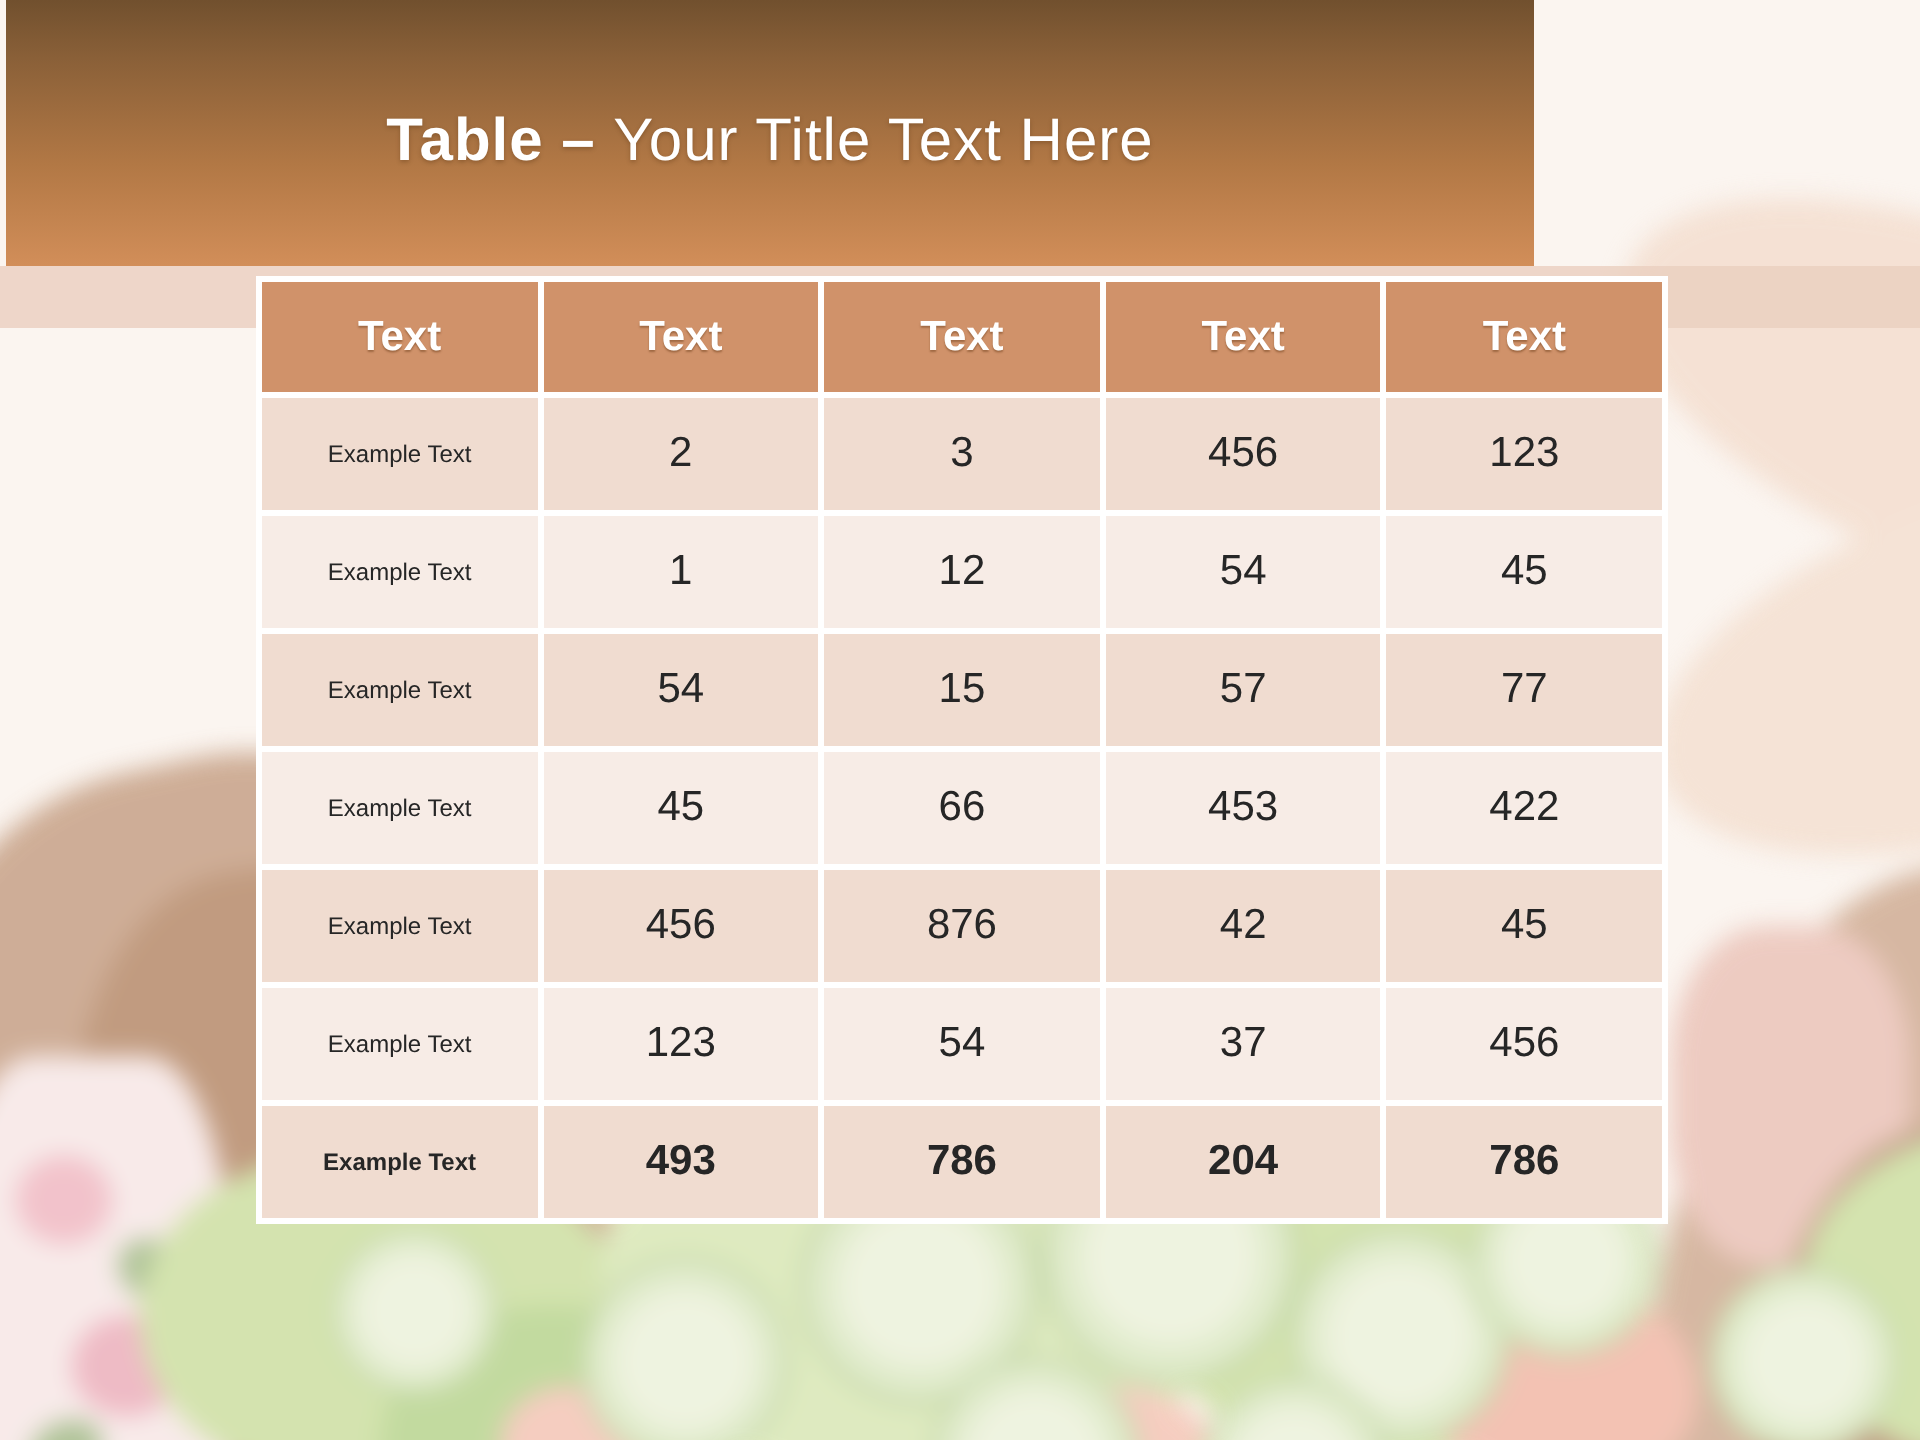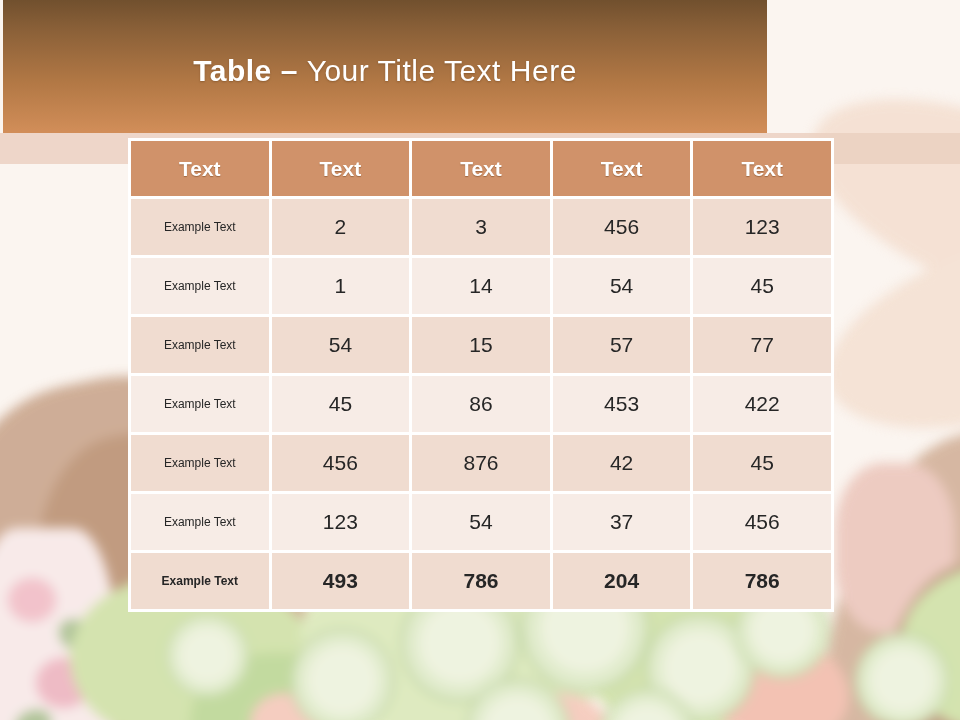--- a/index.html
+++ b/index.html
@@ -190,35 +190,35 @@
       <tr>
         <td class="row-label">Example Text</td>
         <td class="num">2</td>
         <td class="num">3</td>
         <td class="num">456</td>
         <td class="num">123</td>
       </tr>
       <tr>
         <td class="row-label">Example Text</td>
         <td class="num">1</td>
-        <td class="num">14</td>
+        <td class="num">12</td>
         <td class="num">54</td>
         <td class="num">45</td>
       </tr>
       <tr>
         <td class="row-label">Example Text</td>
         <td class="num">54</td>
         <td class="num">15</td>
         <td class="num">57</td>
         <td class="num">77</td>
       </tr>
       <tr>
         <td class="row-label">Example Text</td>
         <td class="num">45</td>
-        <td class="num">86</td>
+        <td class="num">66</td>
         <td class="num">453</td>
         <td class="num">422</td>
       </tr>
       <tr>
         <td class="row-label">Example Text</td>
         <td class="num">456</td>
         <td class="num">876</td>
         <td class="num">42</td>
         <td class="num">45</td>
       </tr>

